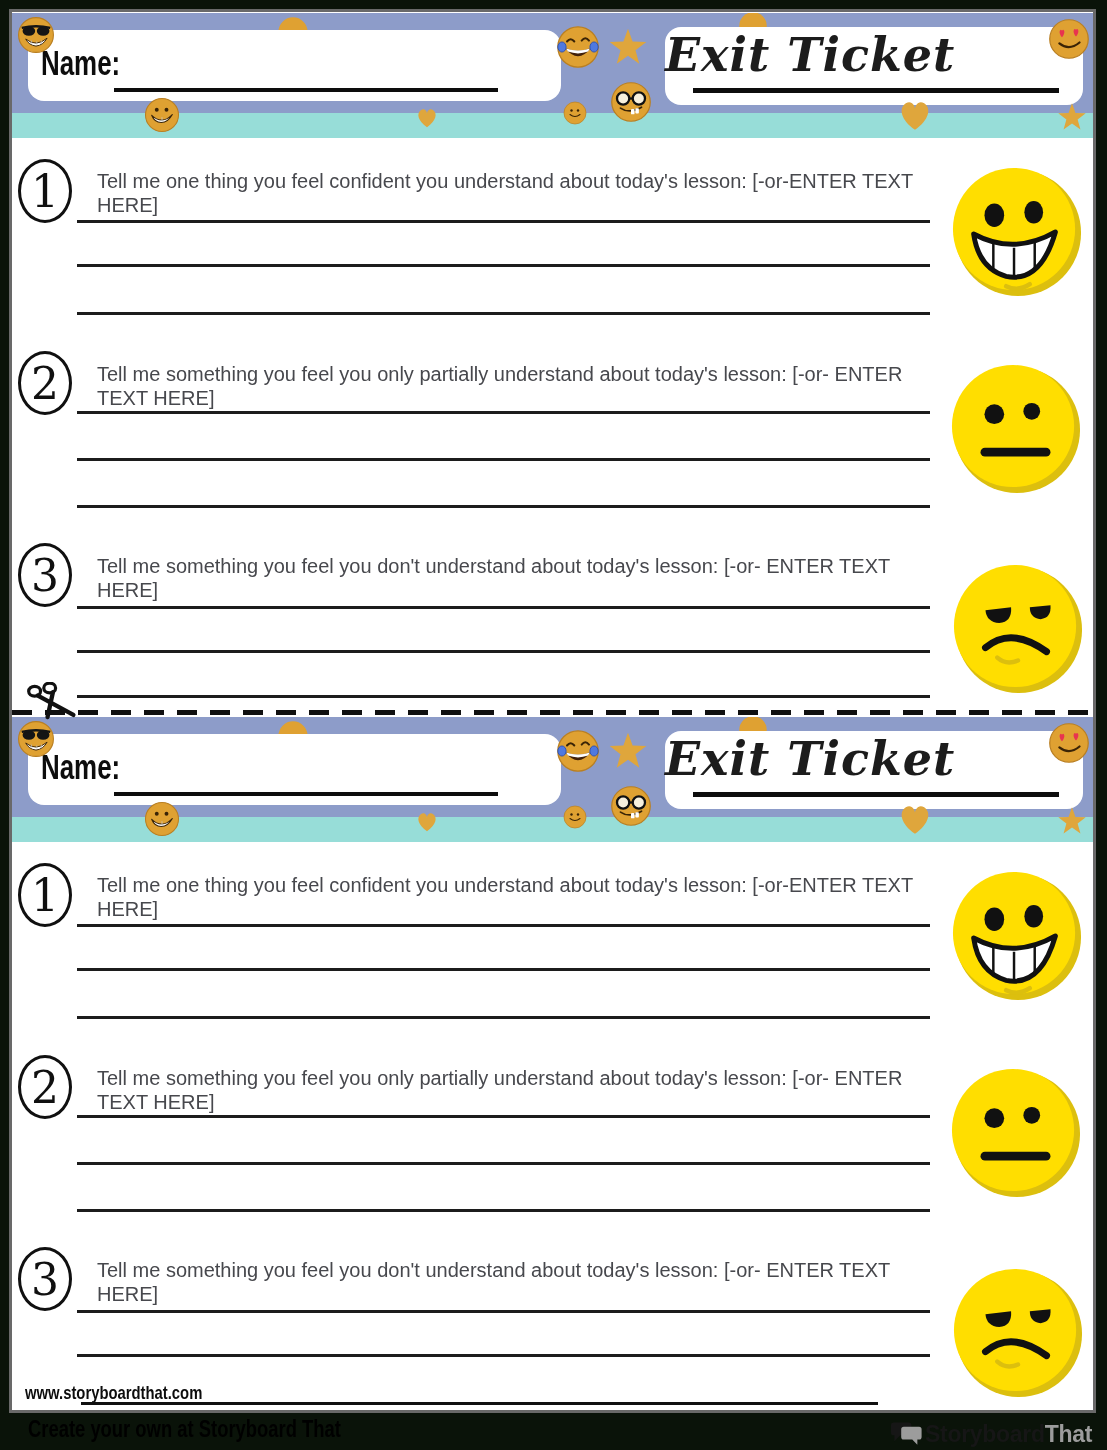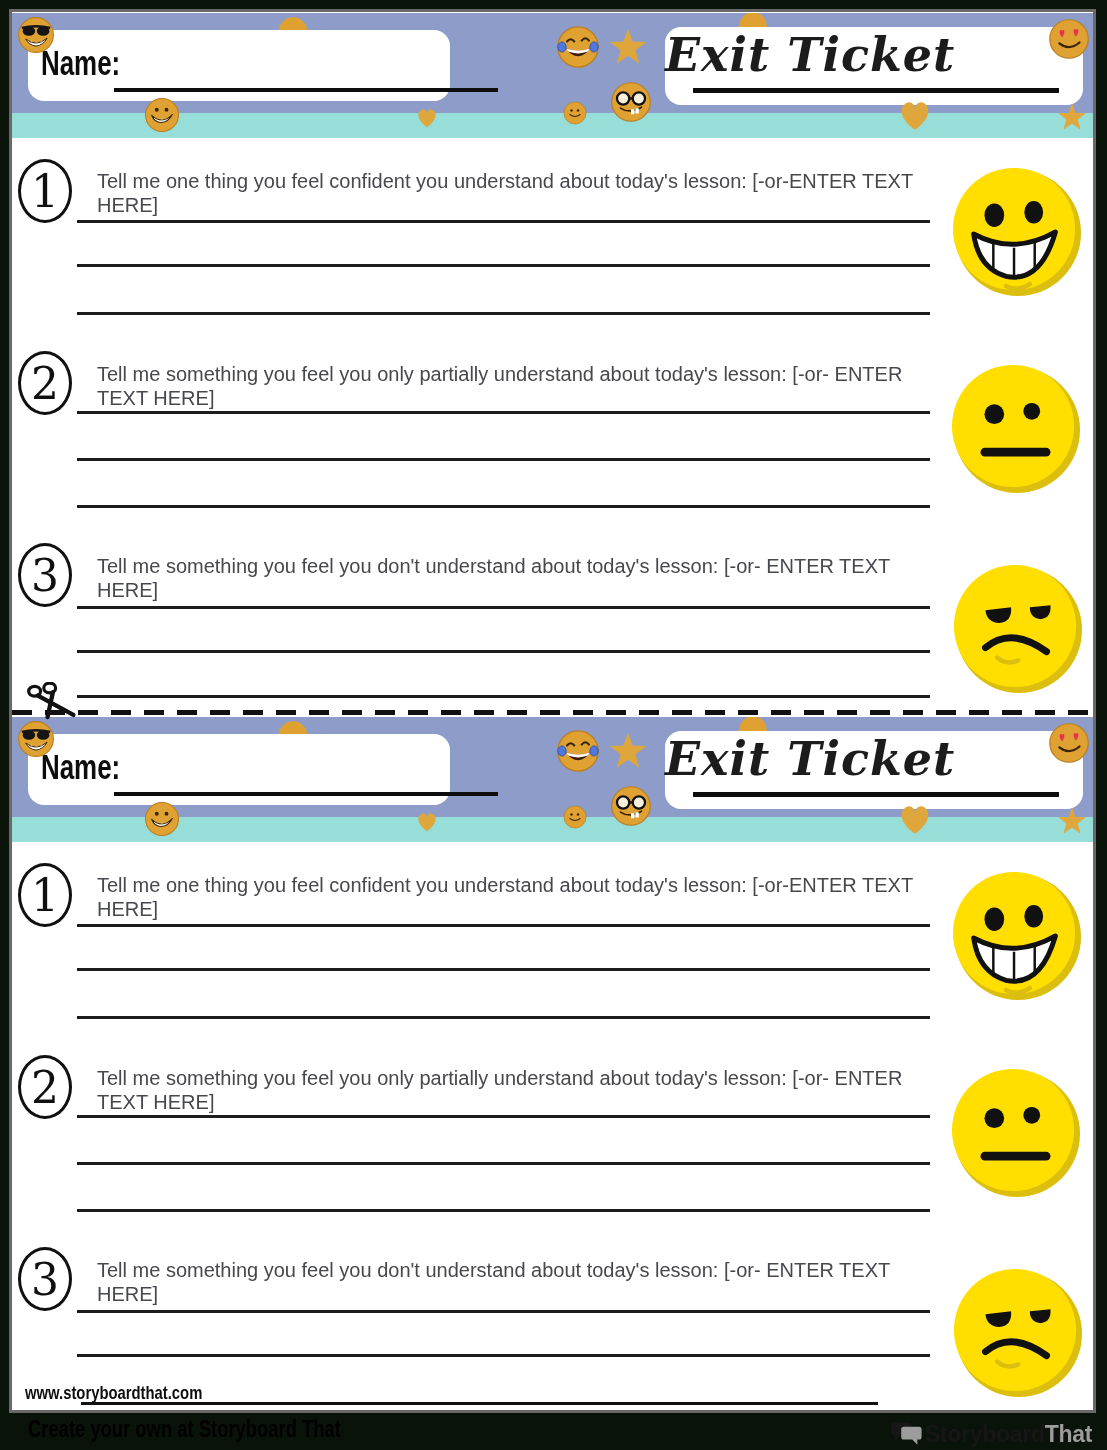--- a/index.html
+++ b/index.html
@@ -3,21 +3,21 @@
 <meta charset="utf-8">
 <style>
   html,body{margin:0;padding:0;background:#0a1309;}
   .stage{position:relative;width:1107px;height:1450px;background:#0a1309;overflow:hidden;
          font-family:"Liberation Sans",sans-serif;}
   .page{position:absolute;left:12px;top:12px;width:1081px;height:1398px;background:#ffffff;
         box-shadow:0 0 0 3px #696969;}
   .ticket{position:absolute;left:0;width:100%;height:700px;}
   .band{position:absolute;left:0;right:0;top:0;height:100px;background:#8d9cc9;overflow:hidden;}
   .teal{position:absolute;left:0;right:0;top:100px;height:25px;background:#97ddd8;}
-  .name-box{position:absolute;left:16px;top:17px;width:422px;height:71px;background:#fff;
+  .name-box{position:absolute;left:16px;top:17px;width:533px;height:71px;background:#fff;
             border-radius:16px;z-index:3;}
   .name-label{position:absolute;left:13px;top:13px;font-weight:700;font-size:35px;
               transform:scaleX(.74);transform-origin:0 0;color:#0d0d0d;white-space:nowrap;}
   .name-line{position:absolute;left:86px;top:58px;width:384px;height:4px;background:#0d0d0d;}
   .title-box{position:absolute;left:653px;top:14px;width:418px;height:78px;background:#fff;
              border-radius:16px;z-index:3;}
   .title-text{position:absolute;left:0;right:0;top:1px;text-align:left;
               font-family:"DejaVu Serif",serif;font-style:italic;font-weight:700;font-size:46px;
               color:#1c1c1c;letter-spacing:1px;}
   .title-underline{position:absolute;left:28px;top:61px;width:366px;height:5px;background:#0d0d0d;}

